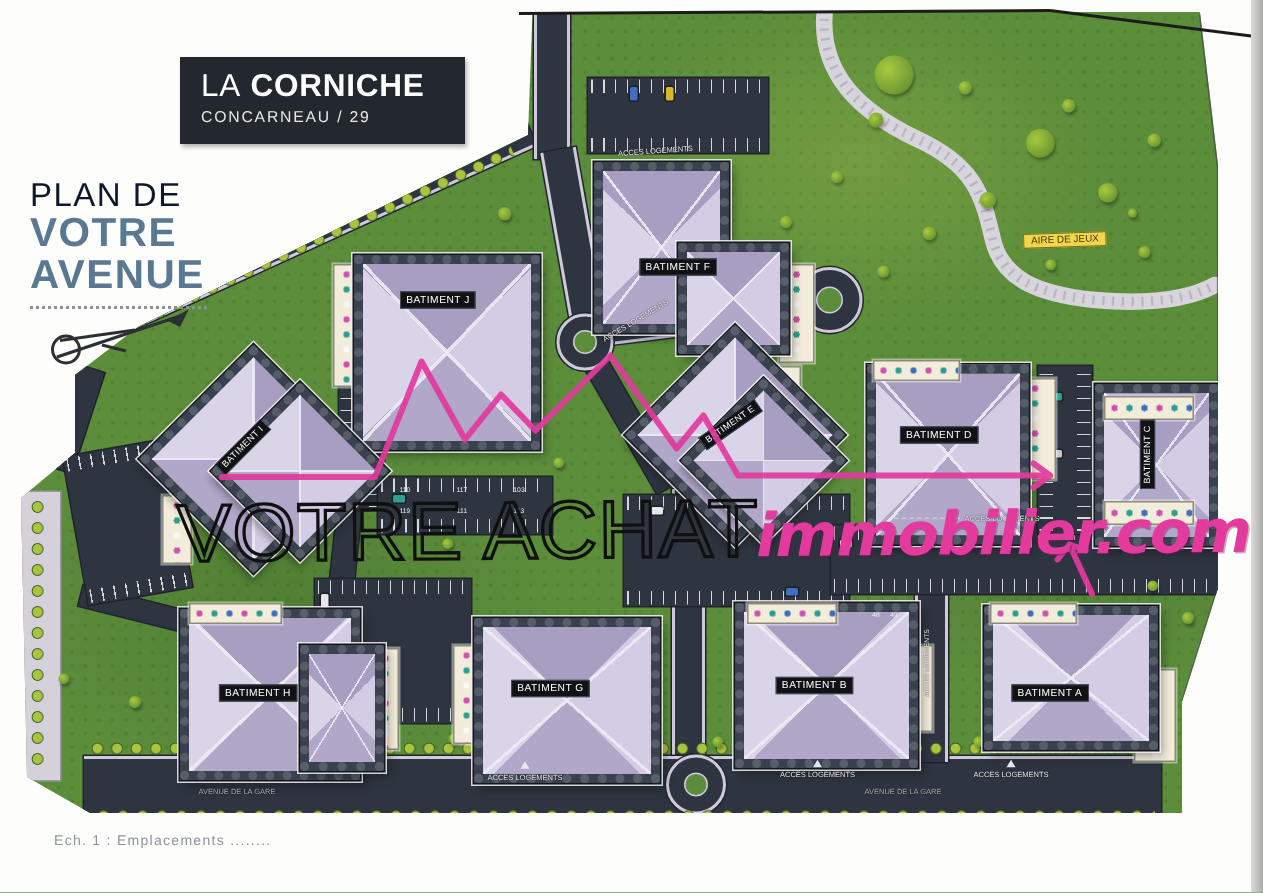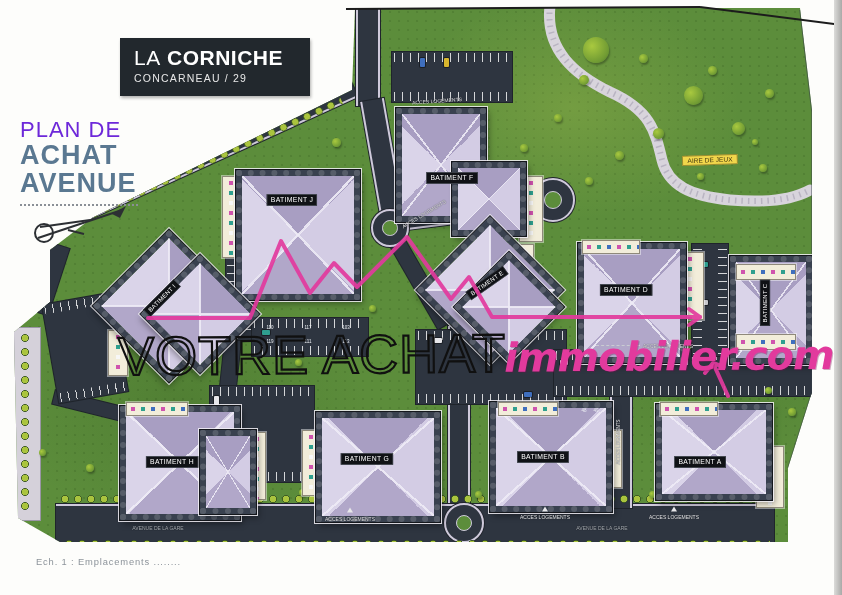--- a/index.html
+++ b/index.html
@@ -82,21 +82,21 @@
 
   
   .titleblock{position:absolute;left:120px;top:38px;width:190px;height:58px;background:#22282d;z-index:7;
     color:#fff;padding:8px 0 0 14px;box-sizing:border-box;box-shadow:1px 2px 3px rgba(0,0,0,.3);}
   .titleblock .t1{font-size:21px;letter-spacing:.5px;}
   .titleblock .t1 .pre{font-weight:300;}
   .titleblock .t1 .main{font-weight:800;}
   .titleblock .t2{font-size:10.5px;letter-spacing:1.2px;color:#e8e8e8;margin-top:2px;}
 
   .planlabel{position:absolute;left:20px;top:118px;z-index:7;line-height:1.05;}
-  .planlabel .p1{font-size:22px;color:#6d28d9;letter-spacing:1px;}
+  .planlabel .p1{font-size:22px;color:#0f172a;letter-spacing:1px;}
   .planlabel .p2,.planlabel .p3{font-size:27px;font-weight:bold;color:#5a7891;letter-spacing:1px;}
   .planlabel .dots{width:118px;border-bottom:2px dotted #8a8f96;margin-top:6px;}
 
   .compass{position:absolute;left:28px;top:200px;z-index:7;}
 
   .wm{position:absolute;left:118px;top:322px;z-index:6;white-space:nowrap;pointer-events:none;transform:rotate(-.5deg);}
   .wm .outline{font-size:54px;font-weight:400;letter-spacing:1px;color:transparent;
     -webkit-text-stroke:2.2px #101010;font-family:"Liberation Sans",sans-serif;}
   .wm .brand{font-size:40px;font-weight:bold;font-style:italic;color:#e23a9d;letter-spacing:-1px;
     font-family:"DejaVu Sans",sans-serif;margin-left:-2px;text-shadow:1px 1px 0 rgba(120,10,80,.35);}
@@ -278,21 +278,21 @@
   <div class="titleblock">
     <div class="t1">
       <span class="pre">LA</span>
       <span class="main">CORNICHE</span>
     </div>
     <div class="t2">CONCARNEAU / 29</div>
   </div>
 
   <div class="planlabel">
     <div class="p1">PLAN DE</div>
-    <div class="p2">ACHAT</div>
+    <div class="p2">VOTRE</div>
     <div class="p3">AVENUE</div>
     <div class="dots"></div>
   </div>
 
   <svg class="compass" width="110" height="46">
     <g fill="none" stroke="#2c2f33" stroke-width="2">
       <circle cx="16" cy="33" r="9"></circle>
       <path d="M10,38 L94,10"></path>
       <path d="M12,27 L62,20"></path>
       <path d="M40,30 L56,34"></path>

